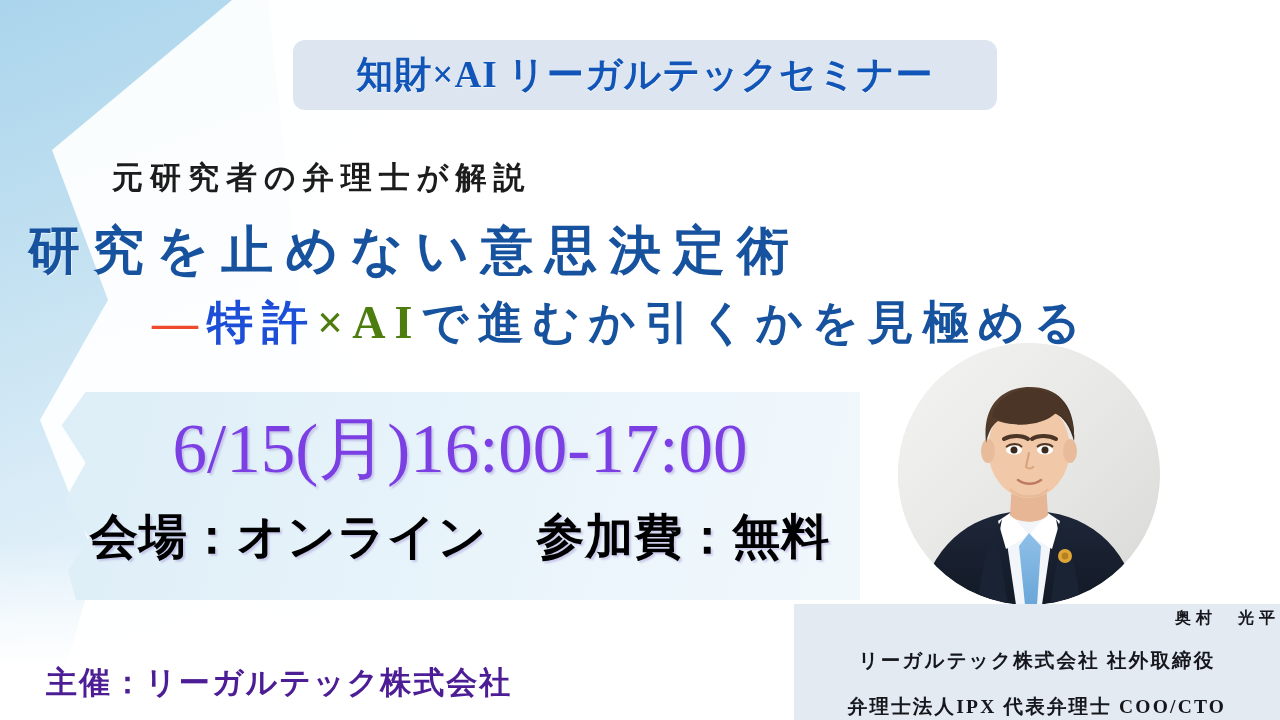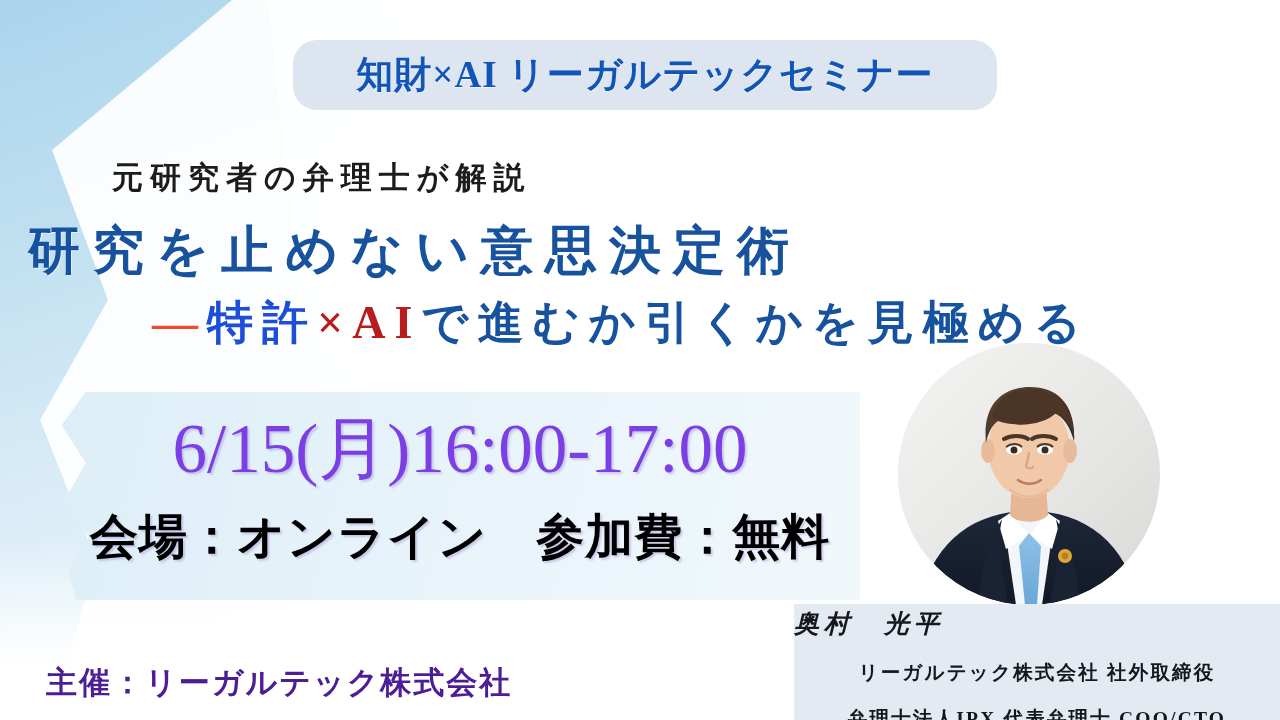--- a/index.html
+++ b/index.html
@@ -49,21 +49,21 @@
     height: 180px;
     background: linear-gradient(to bottom, rgba(255,255,255,0) 0%, #ffffff 70%);
   }
 
   
   .banner {
     position: absolute;
     left: 293px; top: 40px;
     width: 704px; height: 70px;
     background: #dde6f0;
-    border-radius: 24px;
+    border-radius: 12px;
     display: flex;
     align-items: center;
     justify-content: center;
   }
   .banner-text {
     font-family: "Liberation Serif", "DejaVu Serif", serif;
     font-weight: bold;
     font-size: 37px;
     letter-spacing: 1px;
     color: #1155b8;
@@ -101,21 +101,21 @@
     font-family: "Liberation Serif", "DejaVu Serif", serif;
     font-weight: bold;
     font-size: 46px;
     letter-spacing: 9px;
     color: #17529e;
     white-space: nowrap;
     text-shadow: 1px 1px 0 rgba(255,255,255,.55);
   }
   .title-2 .dash { color: #ef4a2e; }
   .title-2 .hl-red { color: #1d4ed8; text-align: center; }
-  .title-2 .hl-orange { color: #b91c1c; margin-top: 44px; }
+  .title-2 .hl-orange { color: #4d7c0f; margin-top: 44px; }
 
   
   .info-panel {
     position: absolute;
     left: 60px; top: 392px;
     width: 800px; height: 208px;
     background: linear-gradient(105deg, #ddeef7 0%, #e7f3fa 45%, #f1f8fc 100%);
     clip-path: polygon(
       3.2% 0%, 100% 0%, 100% 100%, 2.0% 100%,
       1.0% 86%, 3.6% 70%, 0.6% 52%, 3.2% 34%, 0.2% 16%
@@ -175,29 +175,28 @@
   
   .presenter-card {
     position: absolute;
     left: 794px; top: 604px;
     width: 486px; height: 116px;
     background: #e4eaf2;
     padding-top: 4px;
     box-sizing: border-box;
   }
   .presenter-name {
-    text-align: left;
-    font-family: "Liberation Serif", "DejaVu Serif", serif;
-    font-weight: bold;
-    font-size: 25px;
+    text-align: right;
+    font-family: "Liberation Serif", "DejaVu Serif", serif;
+    font-weight: bold;
+    font-size: 16px;
     letter-spacing: 5px;
     color: #15171c;
     line-height: 1.28;
     white-space: nowrap;
-    font-style: italic;
   }
   .presenter-line {
     text-align: center;
     font-family: "Liberation Serif", "DejaVu Serif", serif;
     font-weight: bold;
     font-size: 19.5px;
     letter-spacing: 2.2px;
     color: #15171c;
     line-height: 1.32;
     white-space: nowrap;

